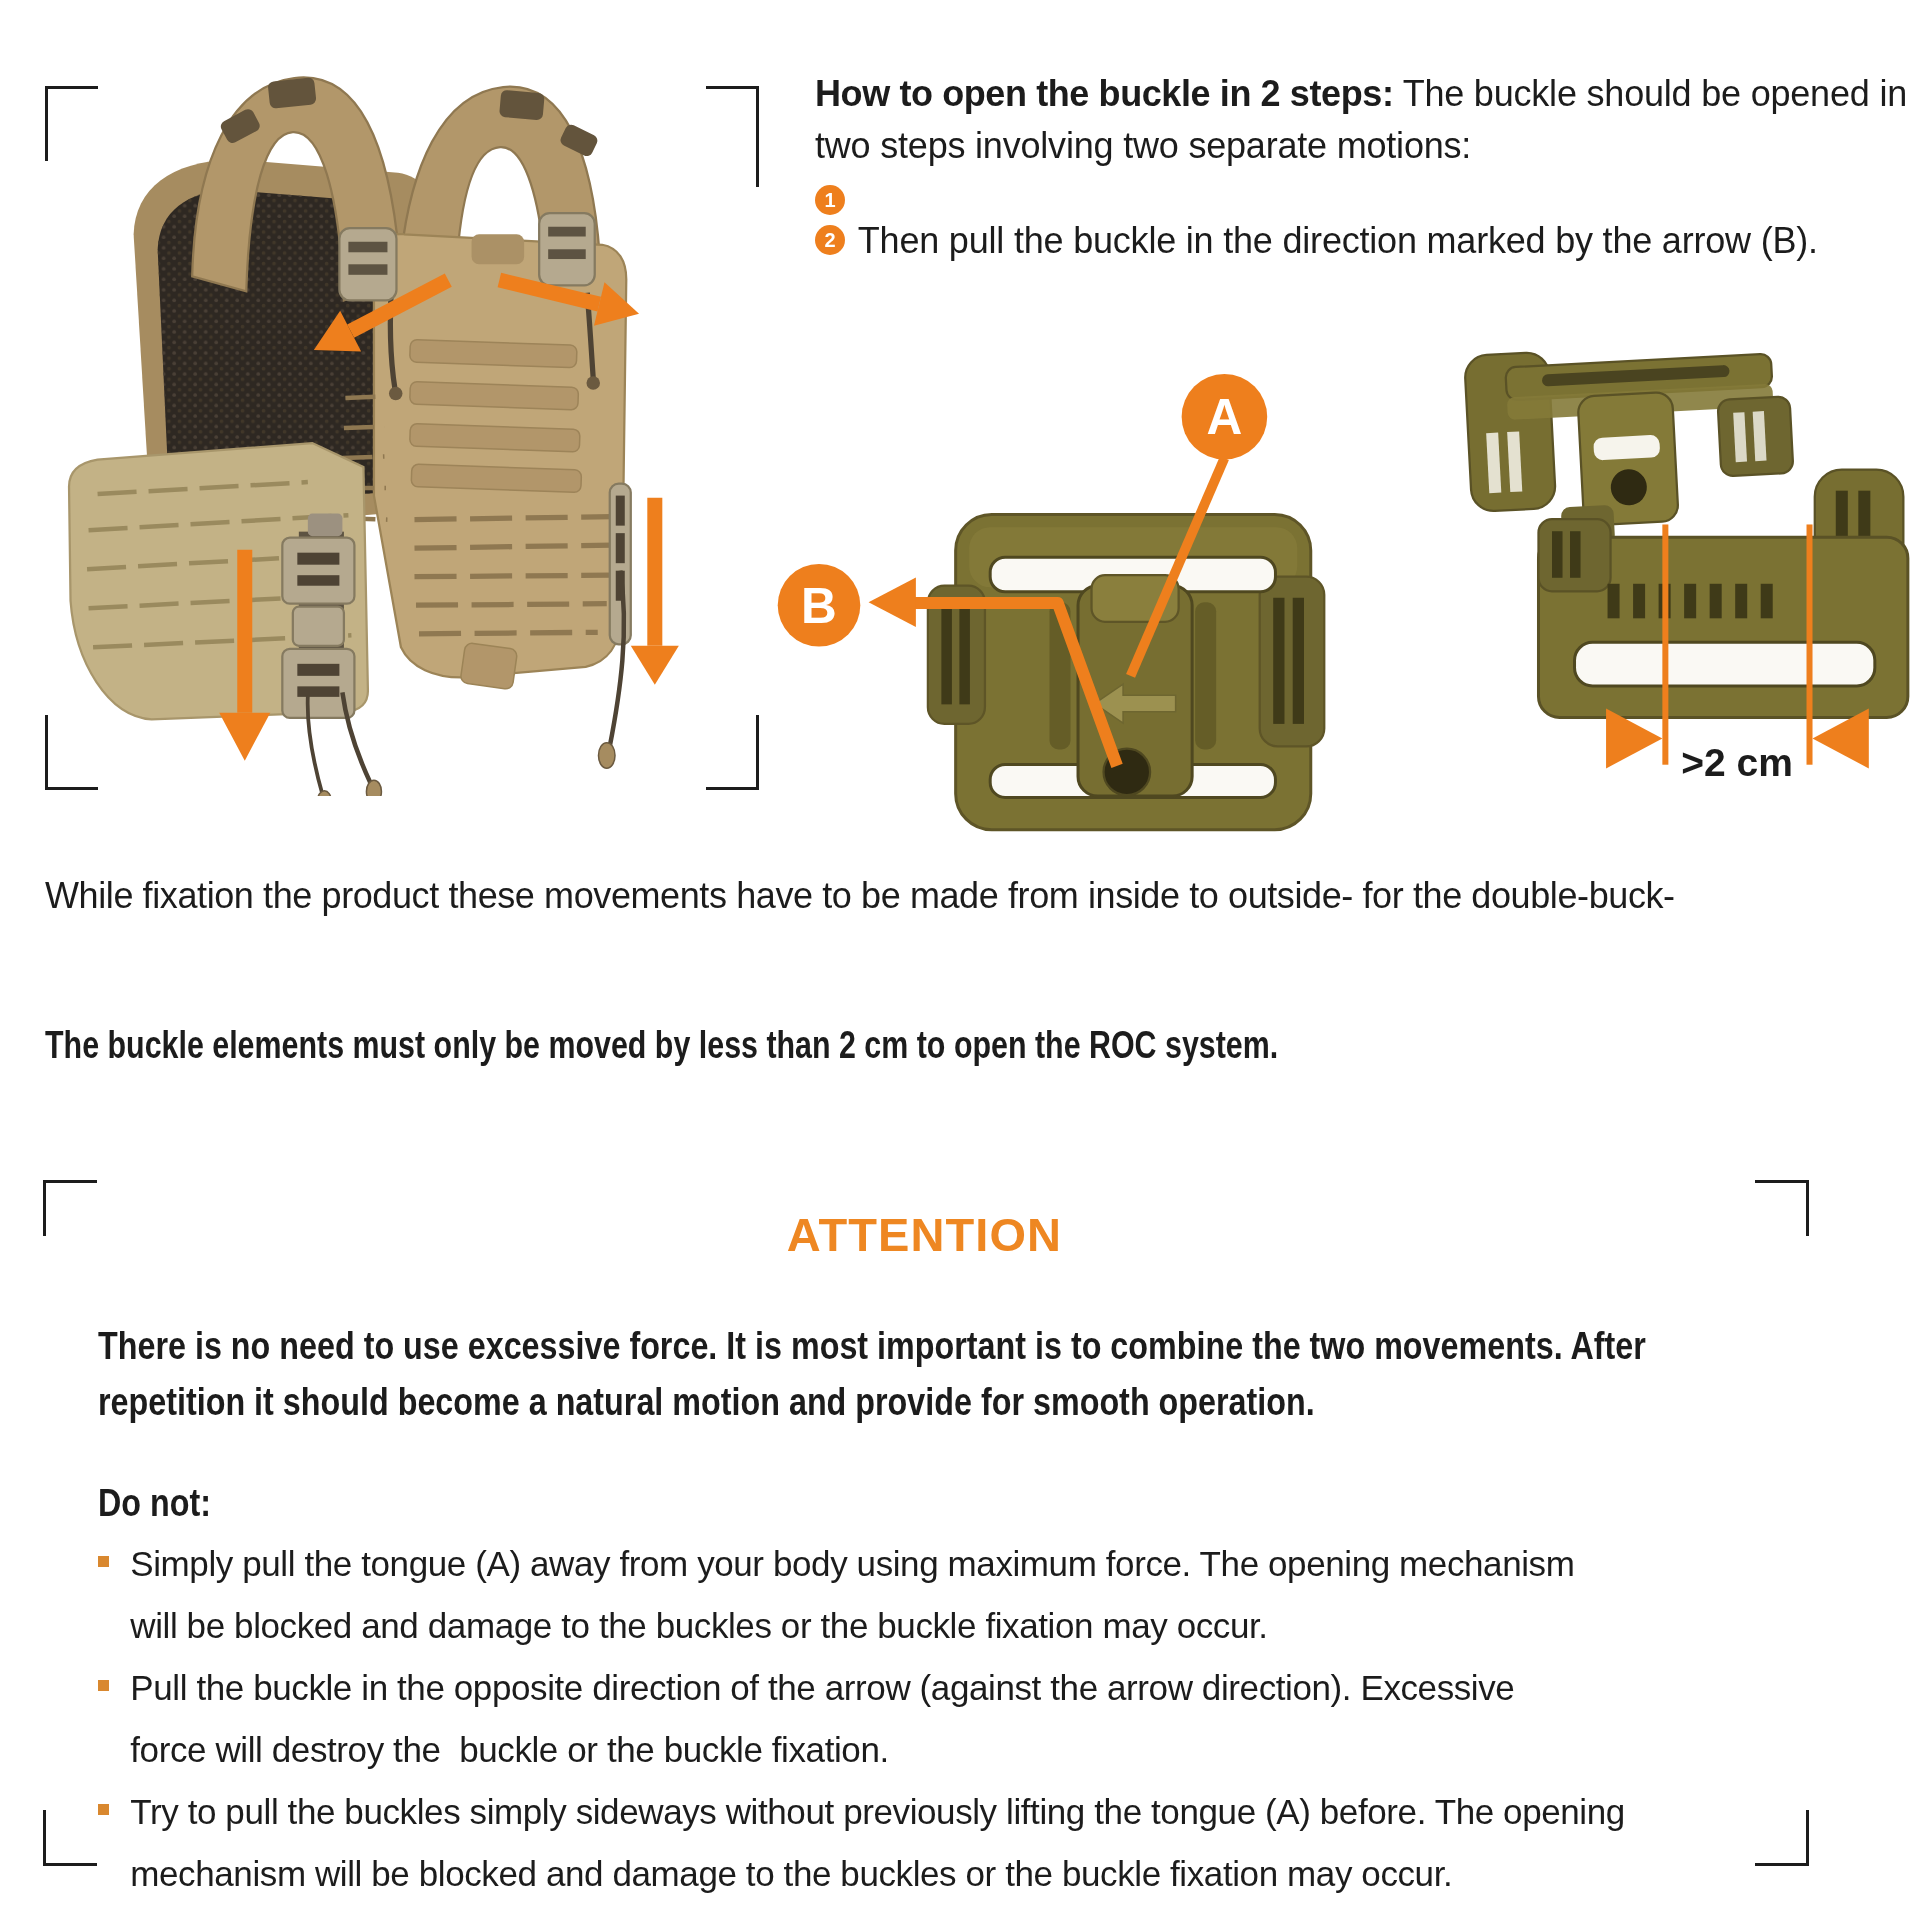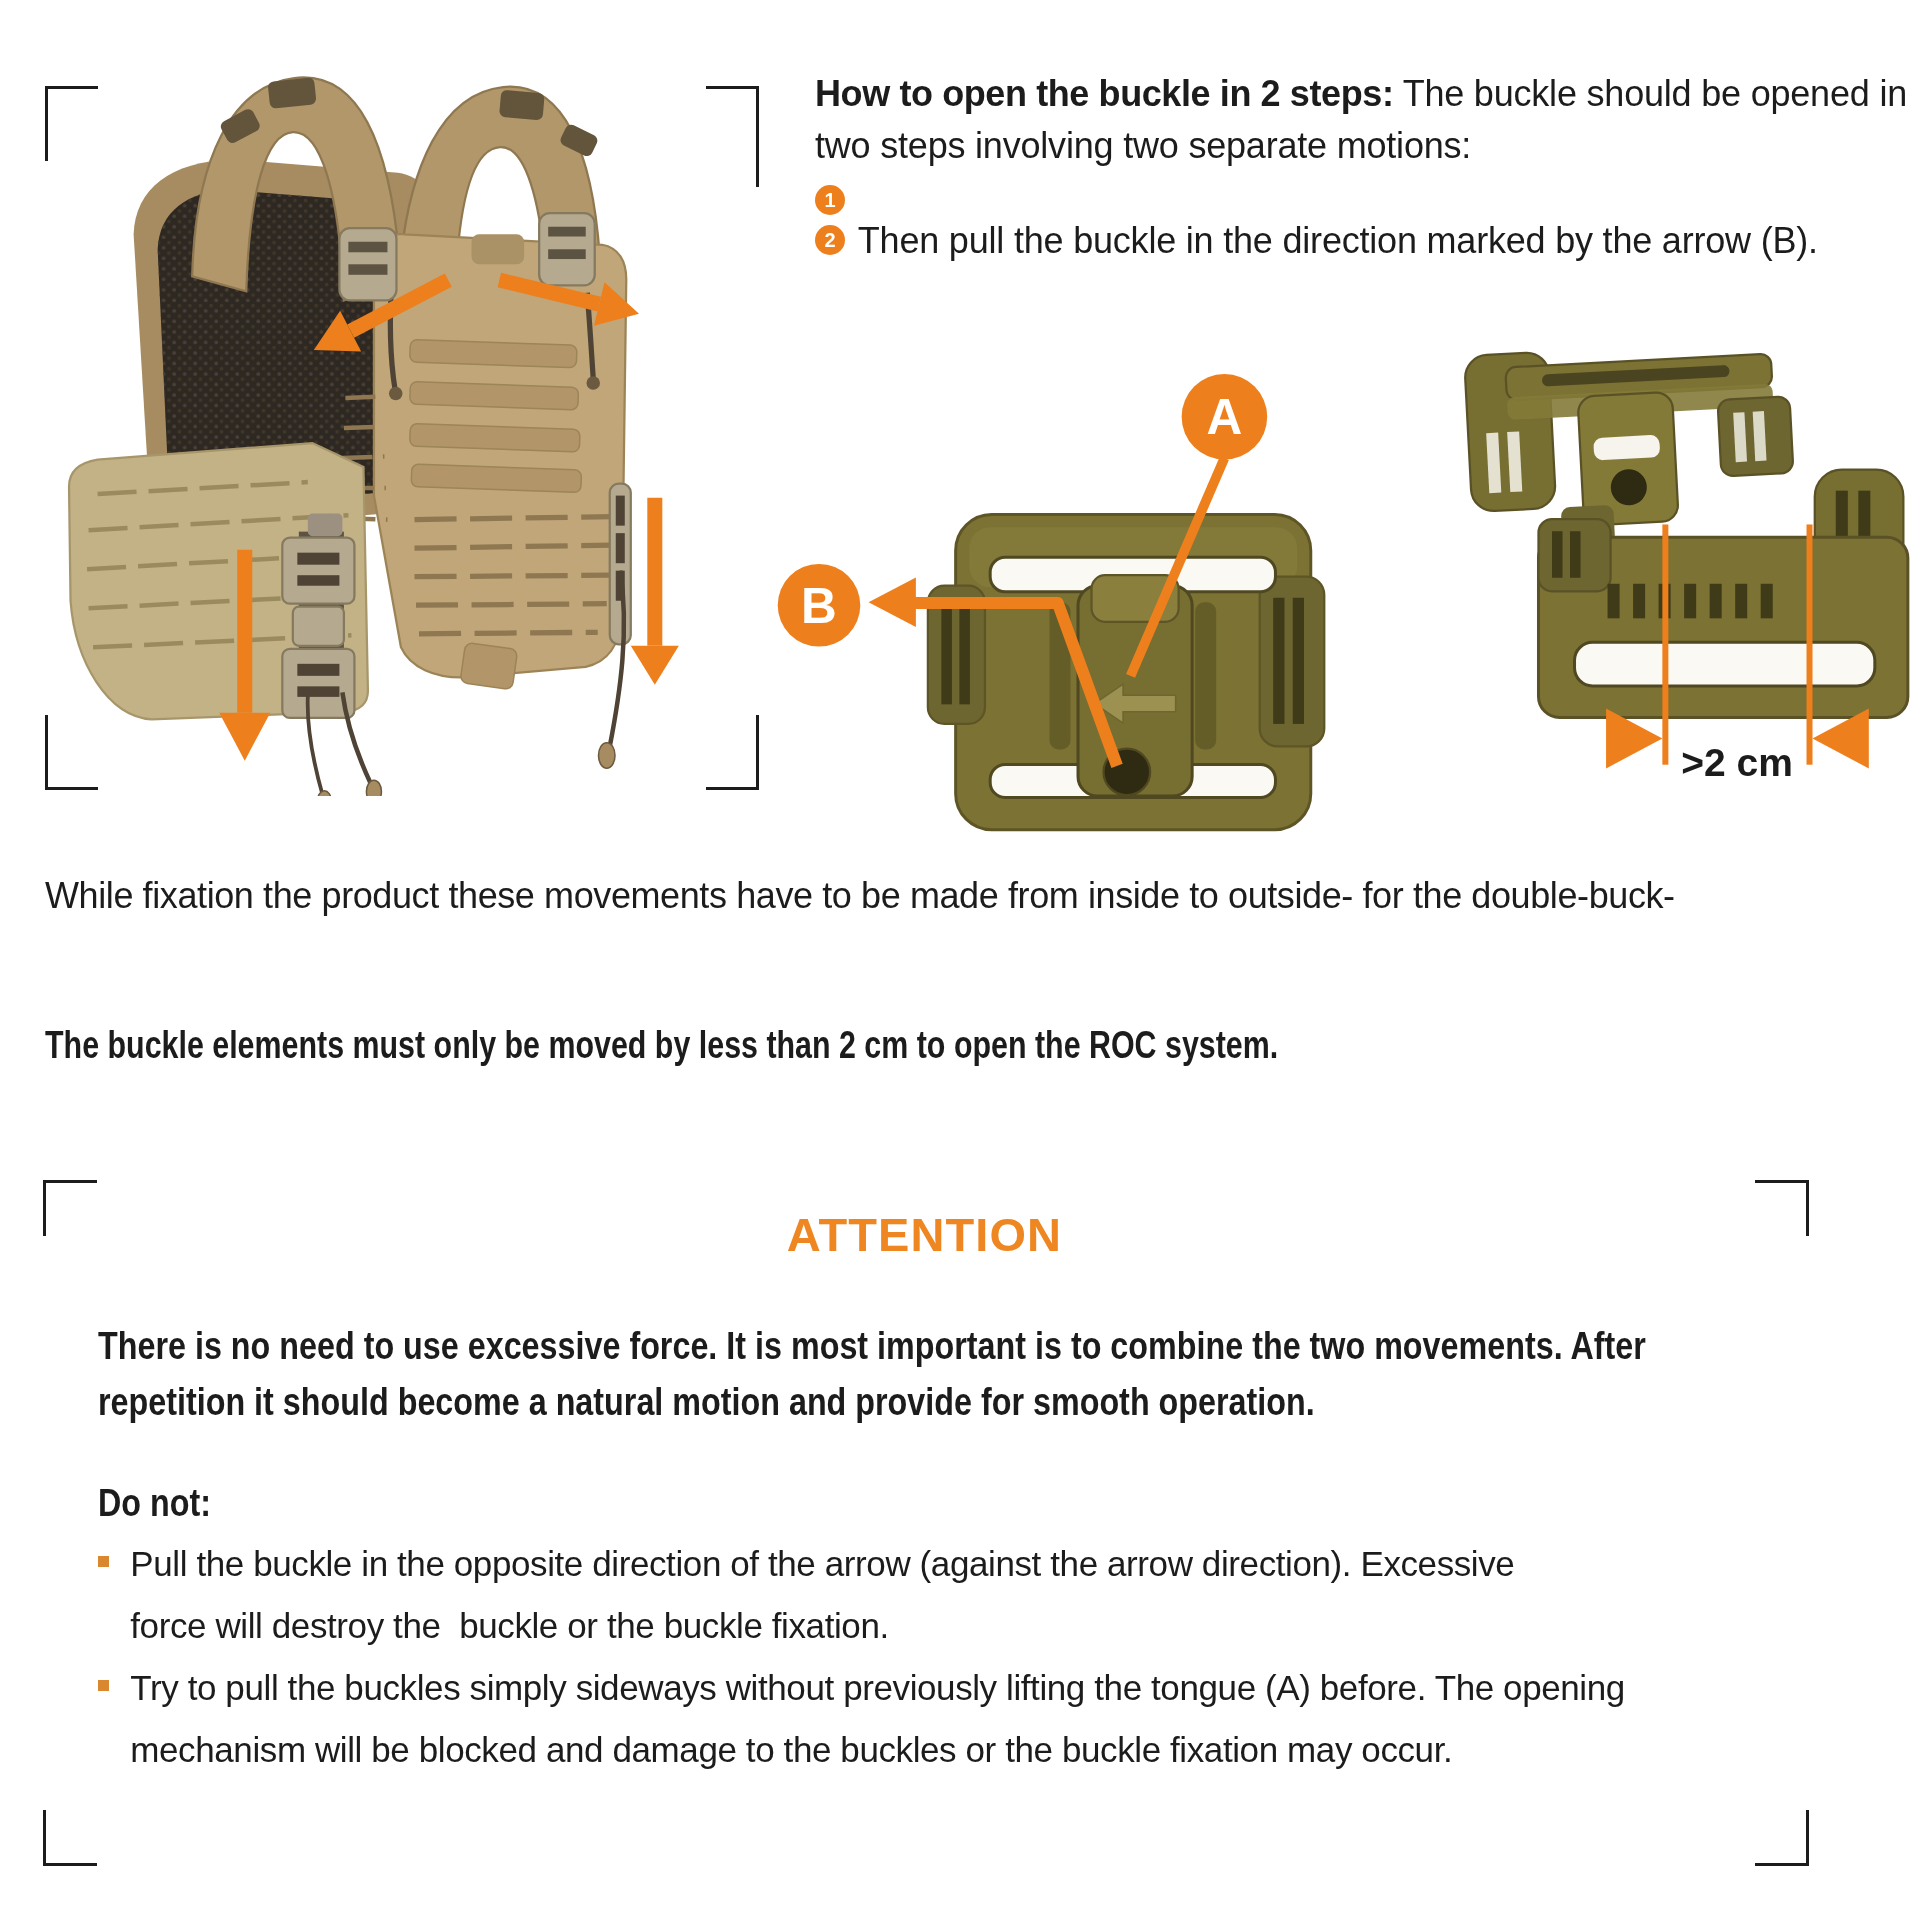--- a/index.html
+++ b/index.html
@@ -295,20 +295,27 @@
   <div class="abs att-para">
     <div class="tline">There is no need to use excessive force. It is most important is to combine the two movements. After</div>
     <div class="tline">repetition it should become a natural motion and provide for smooth operation.</div>
   </div>
   <div class="abs donot">Do not:</div>
 
   <div class="abs bullets">
     <div class="bullet">
       <div class="bullet-marker"></div>
       <div>
+        <div class="tline">Simply pull the tongue (A) away from your body using maximum force. The opening mechanism</div>
+        <div class="tline">will be blocked and damage to the buckles or the buckle fixation may occur.</div>
+      </div>
+    </div>
+    <div class="bullet">
+      <div class="bullet-marker"></div>
+      <div>
         <div class="tline">Pull the buckle in the opposite direction of the arrow (against the arrow direction). Excessive</div>
         <div class="tline">force will destroy the  buckle or the buckle fixation.</div>
       </div>
     </div>
     <div class="bullet">
       <div class="bullet-marker"></div>
       <div>
         <div class="tline">Try to pull the buckles simply sideways without previously lifting the tongue (A) before. The opening</div>
         <div class="tline">mechanism will be blocked and damage to the buckles or the buckle fixation may occur.</div>
       </div>

